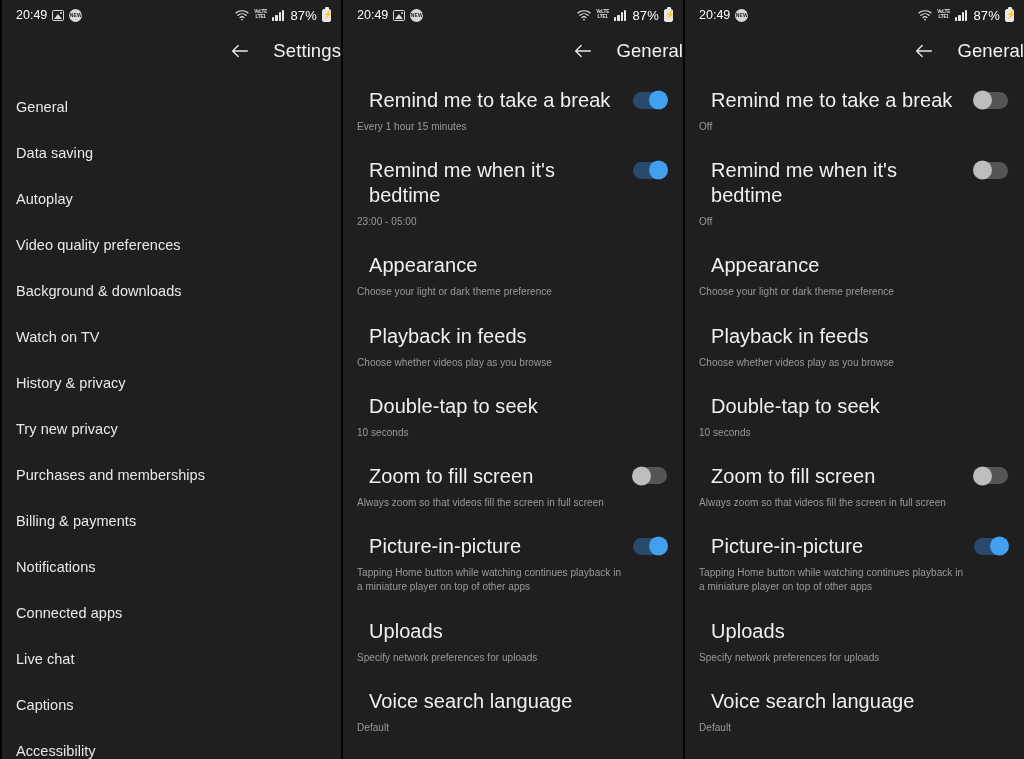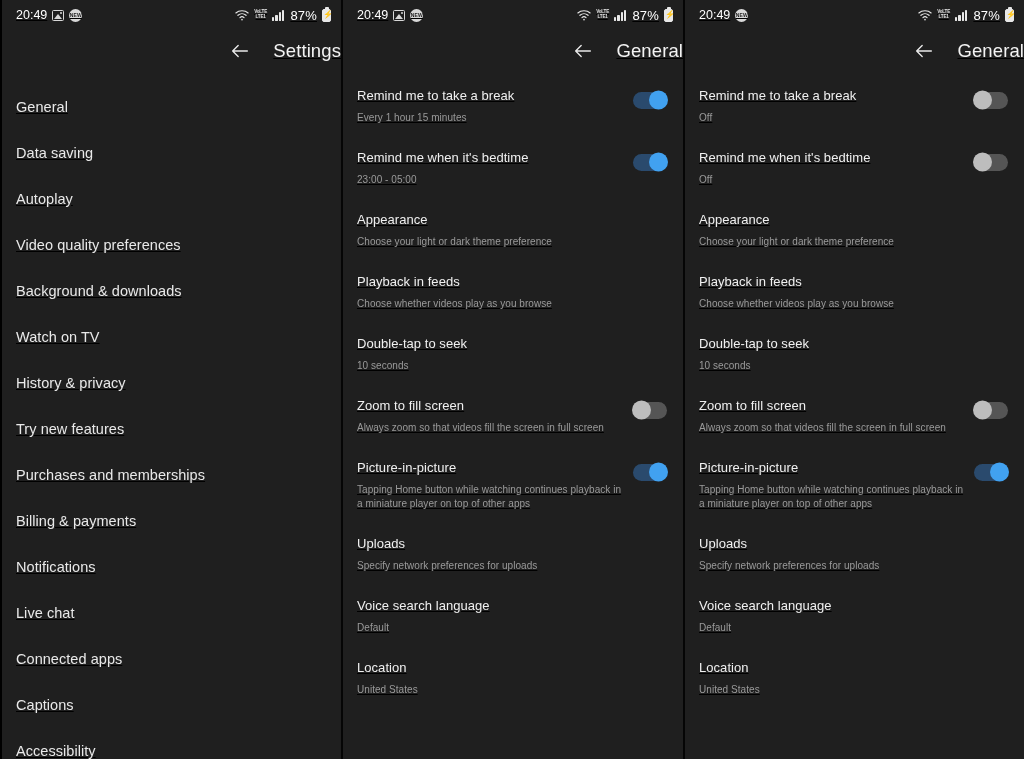--- a/index.html
+++ b/index.html
@@ -4,21 +4,21 @@
 <style>
   * { margin:0; padding:0; box-sizing:border-box; }
   html, body {
     width:1024px; height:759px;
     background:#000;
     font-family:"Liberation Sans", sans-serif;
     overflow:hidden;
   }
   .screens {
     display:flex;
-    width:920px; height:759px;text-decoration:underline;
+    width:920px; height:759px;
   }
   .panel {
     position:relative;
     height:759px;
     background:#1f1f1f;
     overflow:hidden;
     flex:0 0 auto;
   }
   .panel-1 { width:341px; border-left:2px solid #000; }
   .panel-2 { width:342px; border-left:2px solid #050505; }
@@ -113,22 +113,22 @@
 
   .pref-list { padding-top:4px; }
   .pref-item {
     display:flex; align-items:flex-start;
     padding:12px 16px 12px 14px;
     min-height:62px;
     cursor:pointer;
   }
   .pref-text { flex:1 1 auto; min-width:0; padding-right:10px; }
   .pref-title {
-    font-size:13px; color:#f0f0f0; font-weight:400;
-    line-height:1.25; letter-spacing:.05px;
+    font-size:20px; color:#f0f0f0; font-weight:400;
+    line-height:1.25; letter-spacing:.05px;margin-left:12px;
   }
   .pref-sub {
     font-size:10px; color:#9a9a9a; font-weight:400;
     line-height:1.42; margin-top:7px; letter-spacing:.05px;
   }
   .pref-ctl {
     flex:0 0 auto; display:flex; align-items:center;
     min-height:22px; padding-top:2px;
   }
 
@@ -201,36 +201,36 @@
         <div class="plain-item">
           <span>Background &amp; downloads</span>
         </div>
         <div class="plain-item">
           <span>Watch on TV</span>
         </div>
         <div class="plain-item">
           <span>History &amp; privacy</span>
         </div>
         <div class="plain-item">
-          <span>Try new features</span>
+          <span>Try new privacy</span>
         </div>
         <div class="plain-item">
           <span>Purchases and memberships</span>
         </div>
         <div class="plain-item">
           <span>Billing &amp; payments</span>
         </div>
         <div class="plain-item">
           <span>Notifications</span>
         </div>
         <div class="plain-item">
+          <span>Connected apps</span>
+        </div>
+        <div class="plain-item">
           <span>Live chat</span>
-        </div>
-        <div class="plain-item">
-          <span>Connected apps</span>
         </div>
         <div class="plain-item">
           <span>Captions</span>
         </div>
         <div class="plain-item">
           <span>Accessibility</span>
         </div>
       </div>
     </div>
     <div class="panel panel-2">

